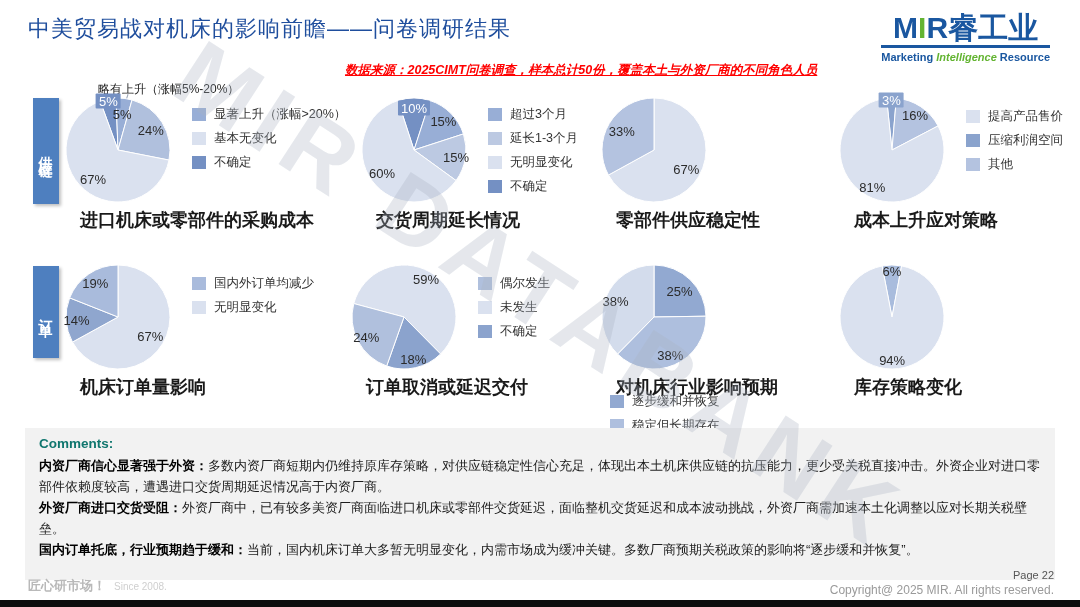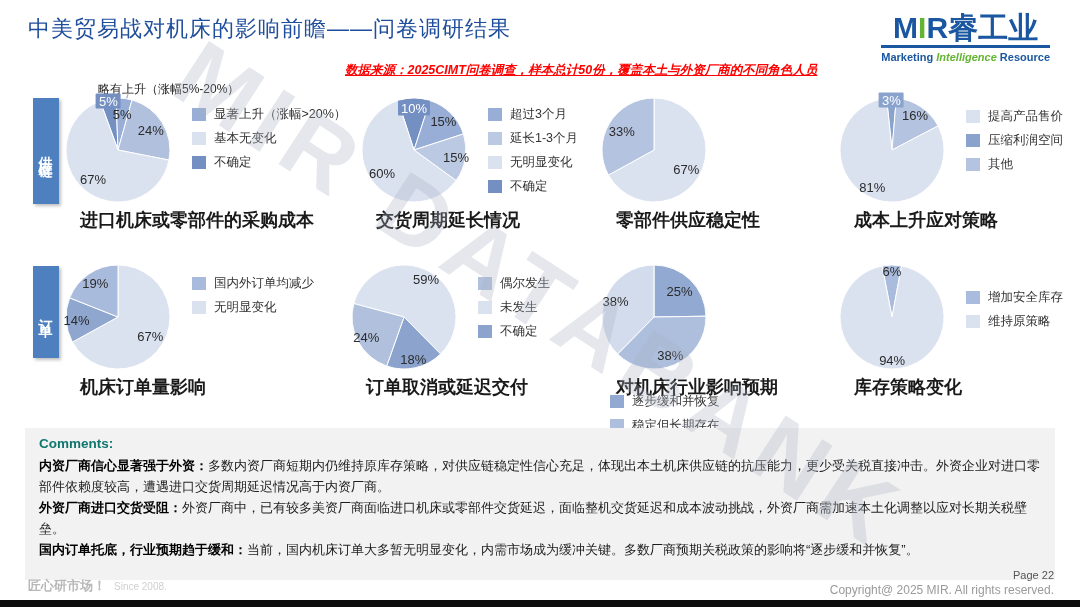--- a/index.html
+++ b/index.html
@@ -215,30 +215,20 @@
             <span class="legend-label">不确定</span>
           </div>
         </div>
         <div class="caption">对机床行业影响预期</div>
       </div>
       <div class="chart-cell" style="left: 838px; top: 263px;">
         <div class="pie-area"><svg width="108" height="108" viewBox="0 0 108 108">
             <path d="M54,54 L44.08,2.96 A52,52 0 0 1 63.57,2.89 Z" fill="#a9bcdd" stroke="#ffffff" stroke-width="1"></path>
             <path d="M54,54 L63.57,2.89 A52,52 0 1 1 44.08,2.96 Z" fill="#dae1ef" stroke="#ffffff" stroke-width="1"></path>
           </svg><span class="slice-label" style="left: 53.8403px; top: 8.24028px;">6%</span><span class="slice-label" style="left: 54.1488px; top: 96.6397px;">94%</span></div>
-        <div class="legend" style="padding-top: 26px;">
-          <div class="legend-item">
-            <span class="swatch" style="background: rgb(169, 188, 221);"></span>
-            <span class="legend-label">增加安全库存</span>
-          </div>
-          <div class="legend-item">
-            <span class="swatch" style="background: rgb(218, 225, 239);"></span>
-            <span class="legend-label">维持原策略</span>
-          </div>
-        </div>
         <div class="caption">库存策略变化</div>
       </div>
     </div>
 
   <div class="comments">
     <div class="comments-heading">Comments:</div>
     <div class="comment-line"><b>内资厂商信心显著强于外资：</b><span>多数内资厂商短期内仍维持原库存策略，对供应链稳定性信心充足，体现出本土机床供应链的抗压能力，更少受关税直接冲击。外资企业对进口零部件依赖度较高，遭遇进口交货周期延迟情况高于内资厂商。</span></div>
     <div class="comment-line"><b>外资厂商进口交货受阻：</b><span>外资厂商中，已有较多美资厂商面临进口机床或零部件交货延迟，面临整机交货延迟和成本波动挑战，外资厂商需加速本土化调整以应对长期关税壁垒。</span></div>
     <div class="comment-line"><b>国内订单托底，行业预期趋于缓和：</b><span>当前，国内机床订单大多暂无明显变化，内需市场成为缓冲关键。多数厂商预期关税政策的影响将“逐步缓和并恢复”。</span></div>
   </div>

